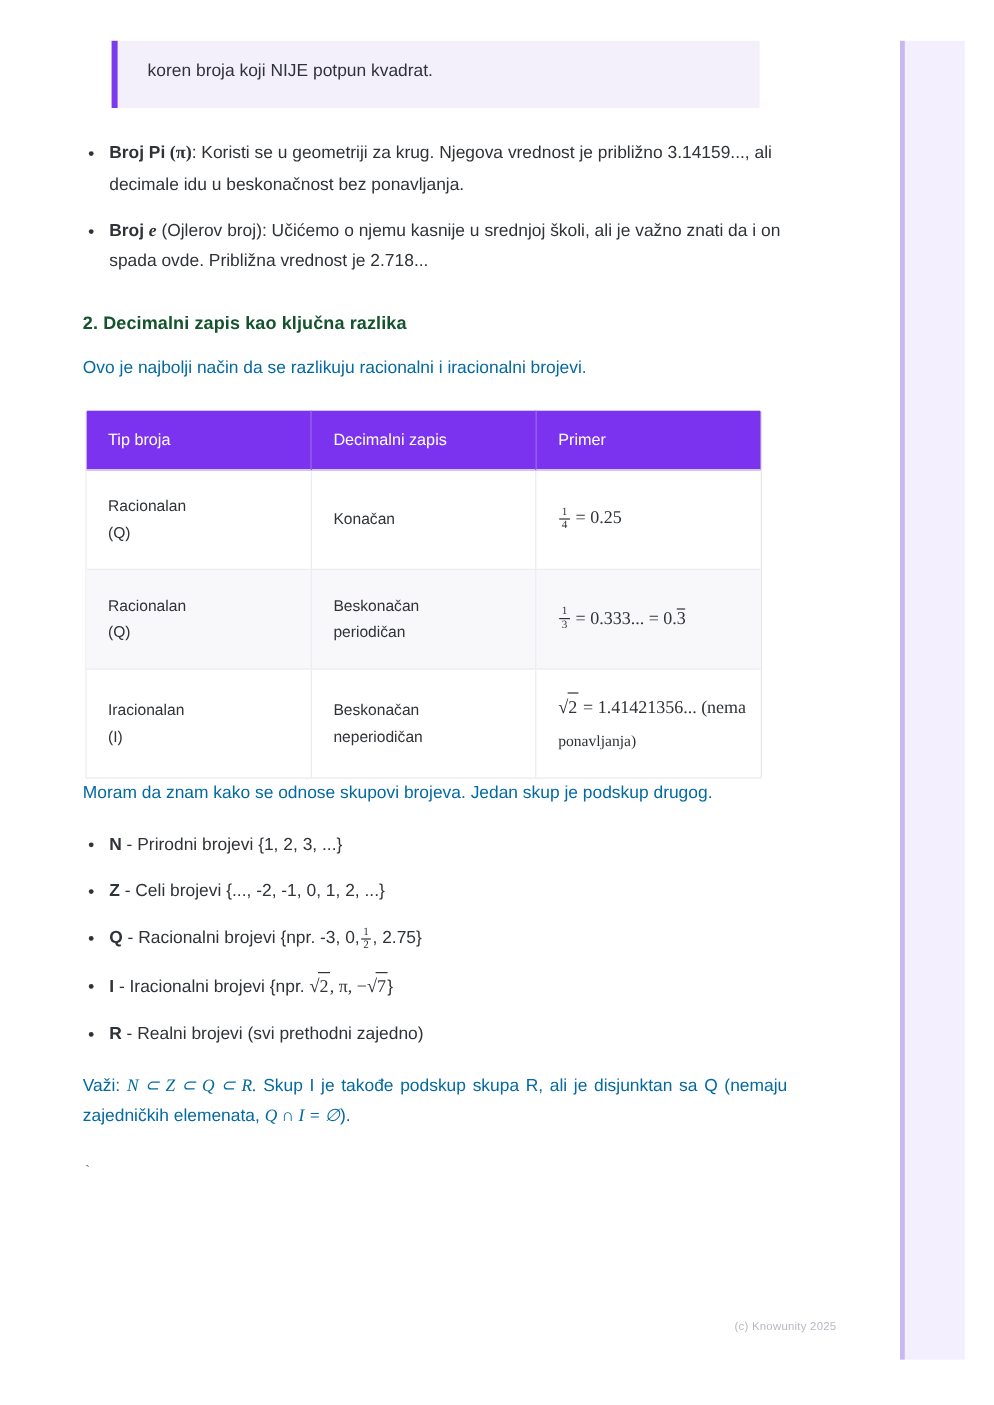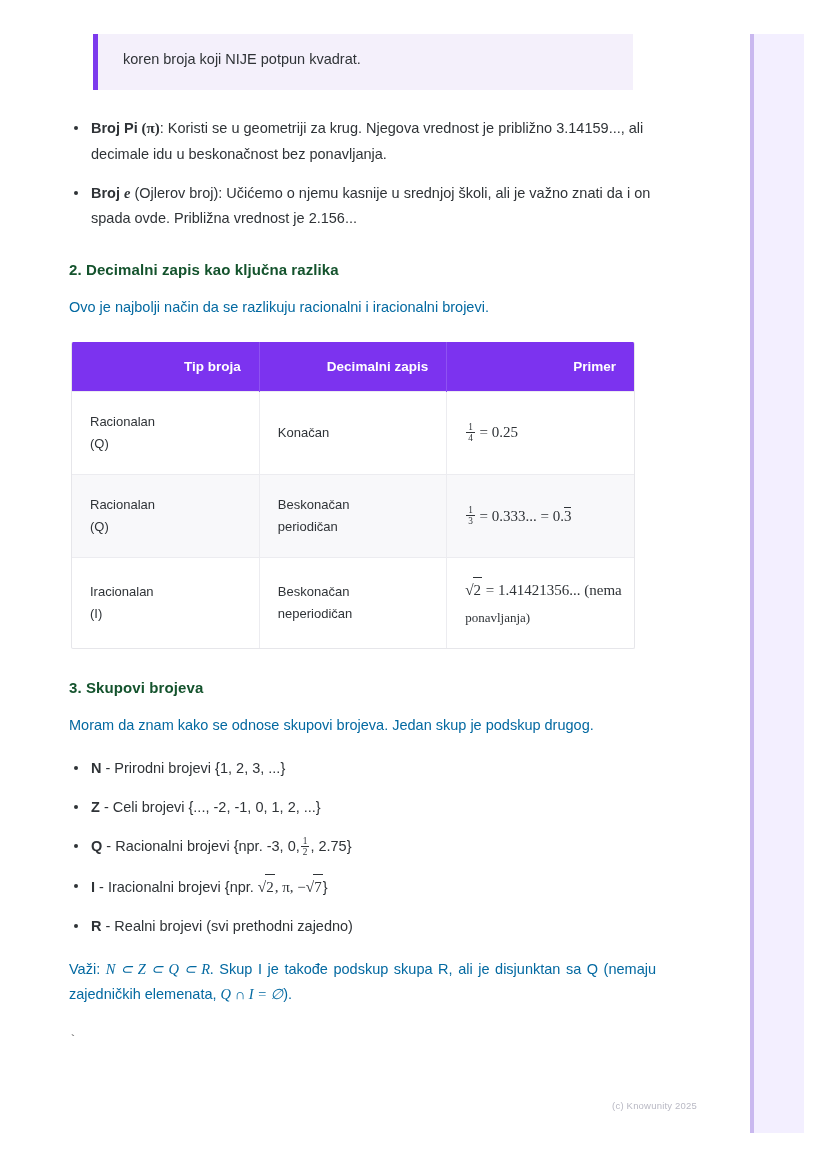--- a/index.html
+++ b/index.html
@@ -129,22 +129,22 @@
   }
   table.data {
     border-collapse: collapse;
     width: 100%;
     table-layout: fixed;
   }
   table.data thead th {
     background: #7c33ef;
     color: #ffffff;
     font-size: 13.5px;
-    font-weight: bold;
-    text-align: right;
+    font-weight: normal;
+    text-align: left;
     padding: 17px 18px;
     border-right: 1px solid #8f52f2;
   }
   table.data thead th:last-child { border-right: none; }
   table.data td {
     font-size: 13px;
     padding: 19px 18px;
     vertical-align: middle;
     border-right: 1px solid #ececf0;
     border-top: 1px solid #ececf0;
@@ -223,21 +223,21 @@
     <div class="quote-text">koren broja koji NIJE potpun kvadrat.</div>
   </div>
 
   <ul class="bullets">
     <li>
       <strong>Broj Pi</strong><strong class="math" style="font-weight:bold;"> </strong><strong class="math">(π)</strong><span>: Koristi se u geometriji za krug. Njegova vrednost je približno 3.14159..., ali decimale idu u beskonačnost bez ponavljanja.</span>
     </li>
     <li>
       <strong>Broj</strong>
       <strong class="mi">e</strong>
-      <span>(Ojlerov broj): Učićemo o njemu kasnije u srednjoj školi, ali je važno znati da i on spada ovde. Približna vrednost je 2.156...</span>
+      <span>(Ojlerov broj): Učićemo o njemu kasnije u srednjoj školi, ali je važno znati da i on spada ovde. Približna vrednost je 2.718...</span>
     </li>
   </ul>
 
   <h2 class="sec">2. Decimalni zapis kao ključna razlika</h2>
   <p class="body">Ovo je najbolji način da se razlikuju racionalni i iracionalni brojevi.</p>
 
   <div class="tablewrap">
     <table class="data">
       <thead>
         <tr>
@@ -283,21 +283,20 @@
           </td>
           <td class="colC">
             <span class="math"><span class="sqrt"><span class="rad">√</span><span class="arg">2</span></span> <span>= 1.41421356... (nema</span></span>
             <div style="margin-top:3px;font-family:Liberation Serif, serif;">ponavljanja)</div>
           </td>
         </tr>
       </tbody>
     </table>
   </div>
 
-  <h2 class="sec">3. Skupovi brojeva</h2>
   <p class="body justified">Moram da znam kako se odnose skupovi brojeva. Jedan skup je podskup drugog.</p>
 
   <ul class="bullets">
     <li>
       <strong>N</strong>
       <span>- Prirodni brojevi {1, 2, 3, ...}</span>
     </li>
     <li>
       <strong>Z</strong>
       <span>- Celi brojevi {..., -2, -1, 0, 1, 2, ...}</span>

